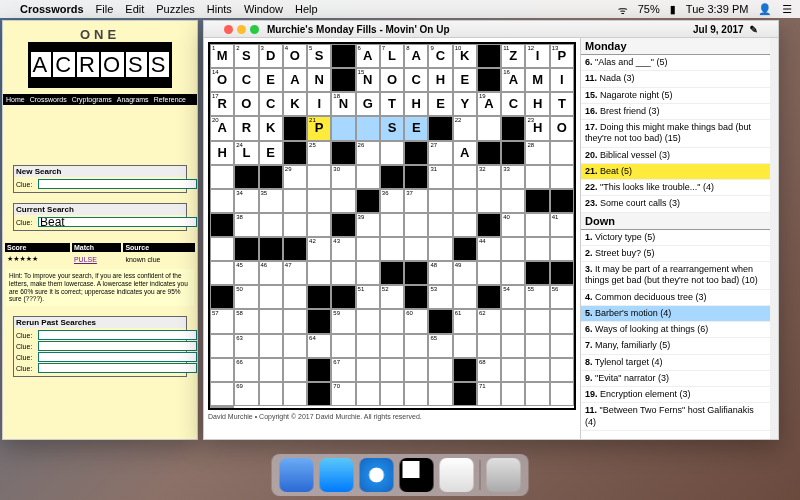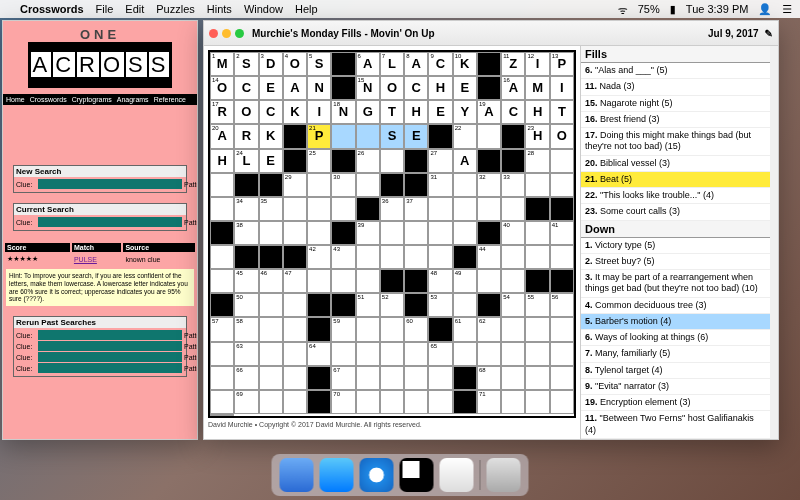--- a/index.html
+++ b/index.html
@@ -1,24 +1,24 @@
 <!DOCTYPE html>
 <html><head>
 <meta charset="utf-8">
 <style>
 *{margin:0;padding:0;box-sizing:border-box}
 body{font-family:-apple-system,Helvetica,Arial,sans-serif;font-size:10px;background:linear-gradient(135deg,#4a6b8a 0%,#8b7168 50%,#6b4a3e 100%);width:800px;height:500px;overflow:hidden;position:relative}
 .menubar{height:18px;background:rgba(248,248,248,0.95);display:flex;align-items:center;padding:0 8px;font-size:11px;color:#000;justify-content:space-between}
 .menu-left{display:flex;gap:12px;align-items:center}
 .menu-right{display:flex;gap:10px;align-items:center}
 .apple{font-size:12px}
-.window{position:absolute;background:#fca5a5;border:1px solid #ccc;box-shadow:0 8px 24px rgba(0,0,0,0.3)}
+.window{position:absolute;background:#fef9c3;border:1px solid #ccc;box-shadow:0 8px 24px rgba(0,0,0,0.3)}
 .sidebar{left:2px;top:20px;width:196px;height:420px;overflow:hidden}
 .main{left:203px;top:20px;width:576px;height:420px;display:flex;flex-direction:column}
-.titlebar{height:25px;background:linear-gradient(#f6f6f6,#e8e8e8);border-bottom:1px solid #ccc;display:flex;align-items:center;padding:0 5px;font-size:10px;font-weight:bold}
+.titlebar{height:17px;background:linear-gradient(#f6f6f6,#e8e8e8);border-bottom:1px solid #ccc;display:flex;align-items:center;padding:0 20px;font-size:10px;font-weight:bold}
 .traffic{display:flex;gap:4px;margin-right:8px}
 .dot{width:9px;height:9px;border-radius:50%}
 .red{background:#ff5f57}.yel{background:#ffbd2e}.grn{background:#28ca42}
 .titlebar .title{flex:1;text-align:left}
 .titlebar .date{font-weight:bold}
 .main-body{flex:1;display:flex;overflow:hidden}
 .grid-panel{flex:1;padding:4px;background:#fff;display:flex;flex-direction:column}
 .grid{border:2px solid #000;display:grid;grid-template-columns:repeat(15,1fr);grid-template-rows:repeat(15,1fr);width:368px;height:368px}
 .cell{border:0.5px solid #999;position:relative;background:#fff;font-size:13px;font-weight:bold;text-align:center;line-height:22px}
 .cell.blk{background:#000}
@@ -34,21 +34,21 @@
 .clue b{font-weight:bold}
 
 .oa-logo{padding:6px;text-align:center}
 .oa-logo .one{font-size:13px;letter-spacing:4px;color:#444;font-weight:bold}
 .oa-logo .across{font-size:22px;letter-spacing:2px;font-weight:400;background:#000;color:#fff;display:inline-block;padding:10px 2px}
 .oa-logo .across span{background:#fff;color:#000;padding:0 2px;margin:0 1px}
 .oa-nav{background:#000;color:#fff;font-size:7px;padding:2px 3px;display:flex;gap:5px}
 .oa-sec{border:1px solid #666;margin:10px;padding:2px}
 .oa-sec-h{font-size:8px;font-weight:bold;background:#eee;margin:-2px -2px 2px -2px;padding:1px 2px}
 .oa-row{display:flex;font-size:7px;align-items:center;gap:2px;margin:1px 0}
-.oa-row input{flex:1;border:5px solid #0f766e;font-size:10px;height:10px;padding:0 1px}
+.oa-row input{flex:1;border:1px solid #0f766e;font-size:12px;height:10px;padding:0 1px}
 .oa-row .lab{min-width:20px}
 .oa-tbl{font-size:7px;width:100%}
 .oa-tbl th{background:#000;color:#fff;text-align:left;padding:1px 2px;font-size:7px}
 .oa-tbl td{padding:1px 2px}
 .oa-hint{background:#ffffcc;font-size:6.5px;padding:3px;margin:3px;line-height:1.2}
 .dock{position:absolute;bottom:4px;left:50%;transform:translateX(-50%);height:42px;background:rgba(220,220,230,0.5);border-radius:8px;display:flex;gap:6px;padding:3px 8px;align-items:center;backdrop-filter:blur(10px)}
 .dock-icon{width:34px;height:34px;border-radius:7px;background:#888}
 .di1{background:linear-gradient(#6babf5,#2a6ad4)}
 .di2{background:linear-gradient(#5ac8fa,#007aff)}
 .di3{background:radial-gradient(circle,#fff 30%,#1e88e5 32%,#1565c0)}
@@ -485,21 +485,21 @@
             <span class="num">71</span>
           </div>
           <div class="cell"></div>
           <div class="cell"></div>
           <div class="cell"></div>
           <div class="cell"></div>
         </div>
       <div class="copyright">David Murchie • Copyright © 2017 David Murchie. All rights reserved.</div>
     </div>
     <div class="clue-panel">
-      <div class="clue-head">Fills</div>
+      <div class="clue-head">Monday</div>
       <div id="across-list">
           <div class="clue"><b>6.</b> "Alas and ___" (5)</div>
           <div class="clue"><b>11.</b> Nada (3)</div>
           <div class="clue"><b>15.</b> Nagarote night (5)</div>
           <div class="clue"><b>16.</b> Brest friend (3)</div>
           <div class="clue"><b>17.</b> Doing this might make things bad (but they're not too bad) (15)</div>
           <div class="clue"><b>20.</b> Biblical vessel (3)</div>
           <div class="clue active"><b>21.</b> Beat (5)</div>
           <div class="clue"><b>22.</b> "This looks like trouble..." (4)</div>
           <div class="clue"><b>23.</b> Some court calls (3)</div>

